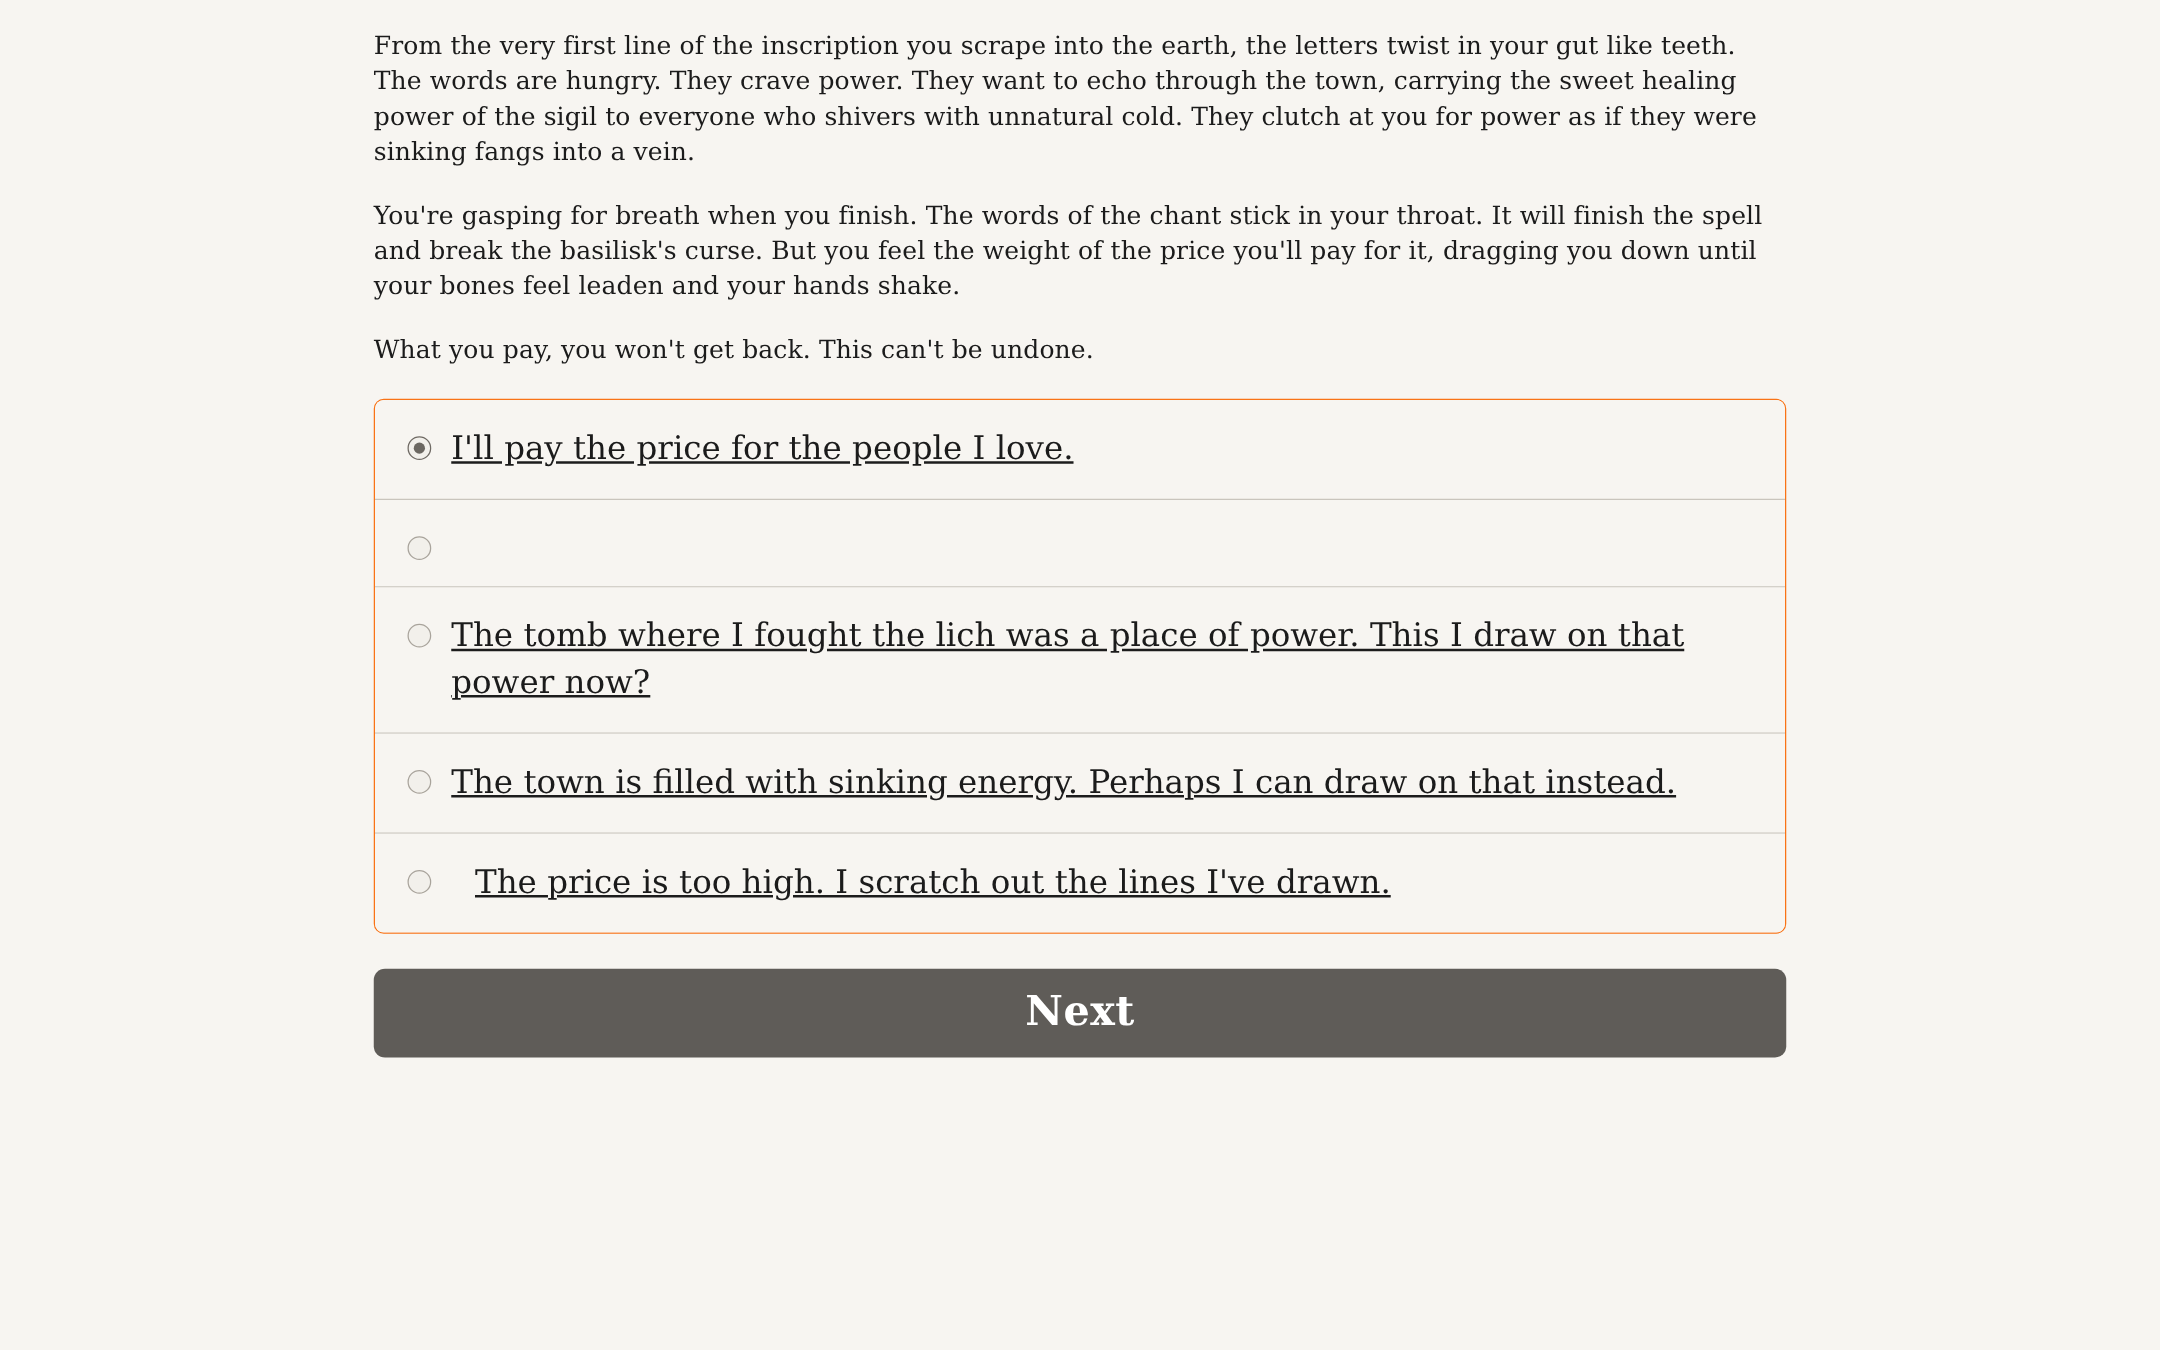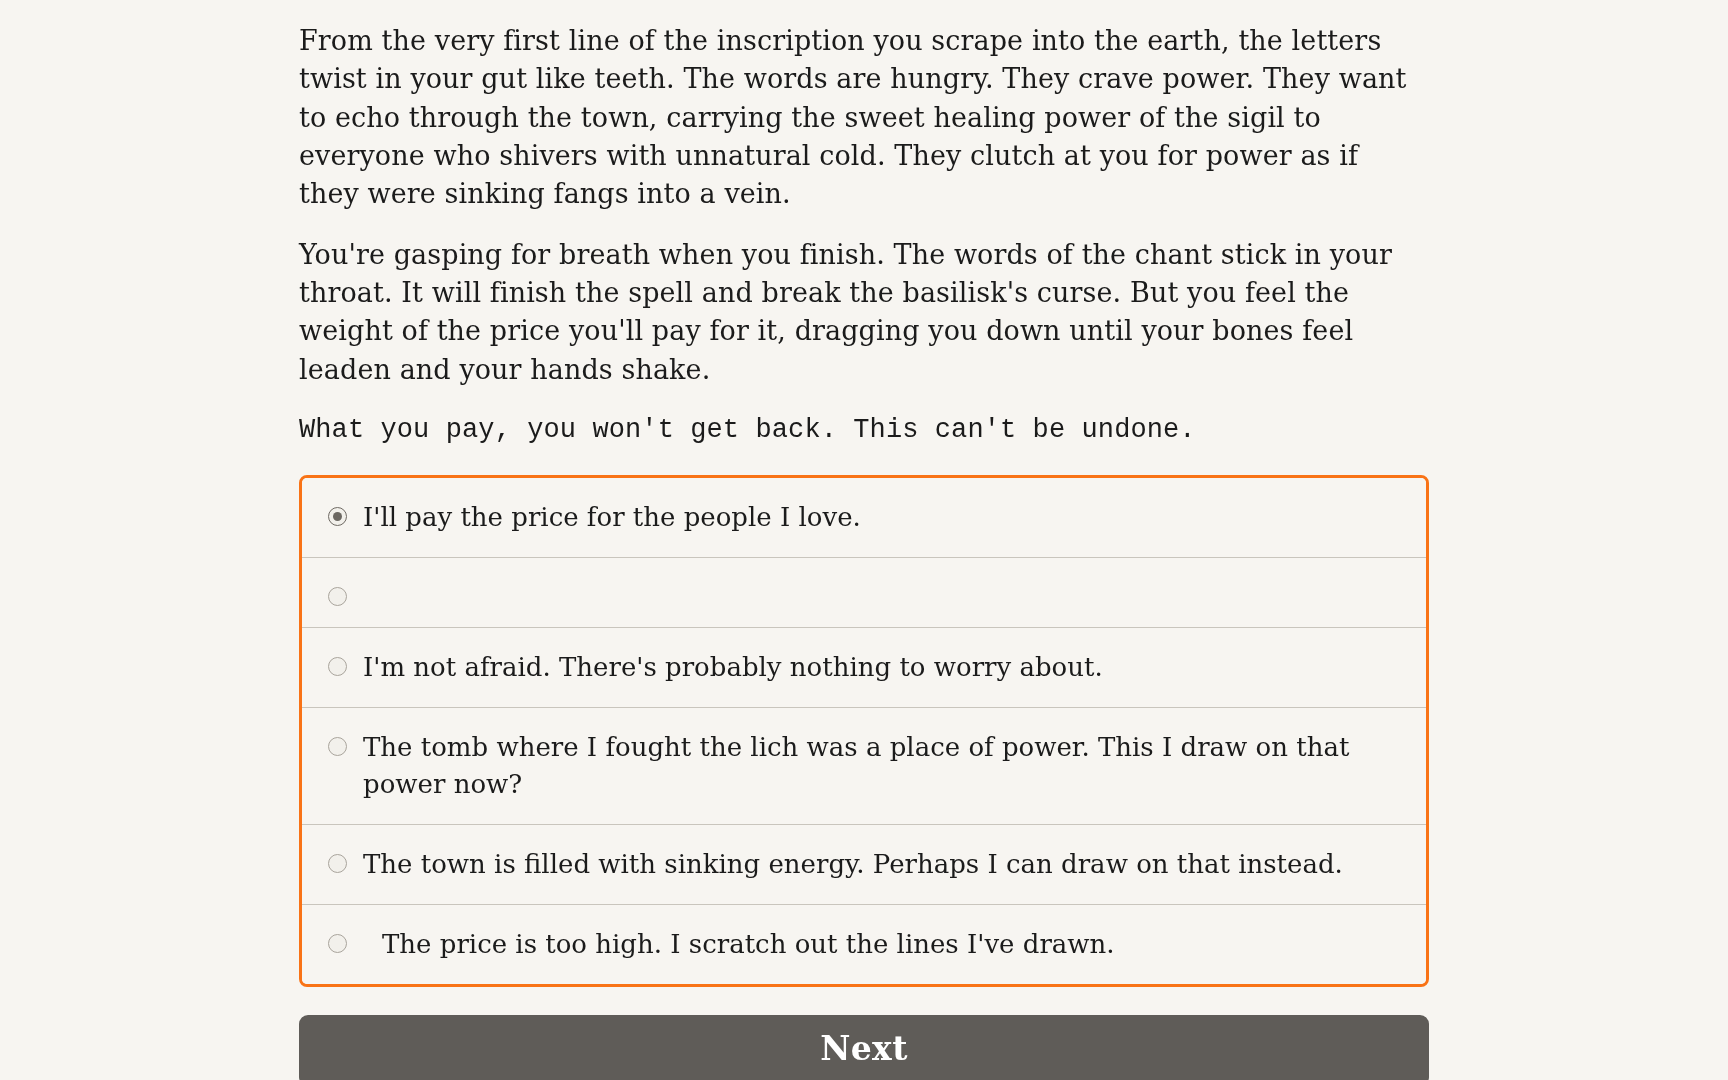--- a/index.html
+++ b/index.html
@@ -21,36 +21,36 @@
     background: #f7f5f1;
   }
 
   .content {
     width: 1130px;
     margin: 0 auto;
   }
 
   .story p {
     margin: 0 16px 22px 0;
-    font-size: 27px;
+    font-size: 20px;
     line-height: 1.42;
     letter-spacing: 0.1px;
     color: #1b1b1b;
   }
 
   .story p:last-child {
     margin-bottom: 26px;
-    font-family: Liberation Mono, monospace;
   }
 
   .choices {
-    border: 3px solid #f97316;
+    border: 1px solid #f97316;
     border-radius: 8px;
     background: #f7f5f1;
     overflow: hidden;
+    text-decoration: underline;
   }
 
   .choice {
     display: flex;
     align-items: flex-start;
     gap: 16px;
     padding: 21px 24px 21px 26px;
     border-bottom: 1px solid #c9c5bd;
     cursor: pointer;
     background: #f7f5f1;
@@ -130,24 +130,20 @@
 
       <div class="choice">
         <span class="radio selected"></span>
         <span class="choice-label">I'll pay the price for the people I love.</span>
       </div>
 
       <div class="choice">
         <span class="radio"></span>
       </div>
 
-      <div class="choice">
-        <span class="radio"></span>
-        <span class="choice-label">I'm not afraid. There's probably nothing to worry about.</span>
-      </div>
 
       <div class="choice">
         <span class="radio"></span>
         <span class="choice-label">The tomb where I fought the lich was a place of power. This I draw on that power now?</span>
       </div>
 
       <div class="choice">
         <span class="radio"></span>
         <span class="choice-label">The town is filled with sinking energy. Perhaps I can draw on that instead.</span>
       </div>

